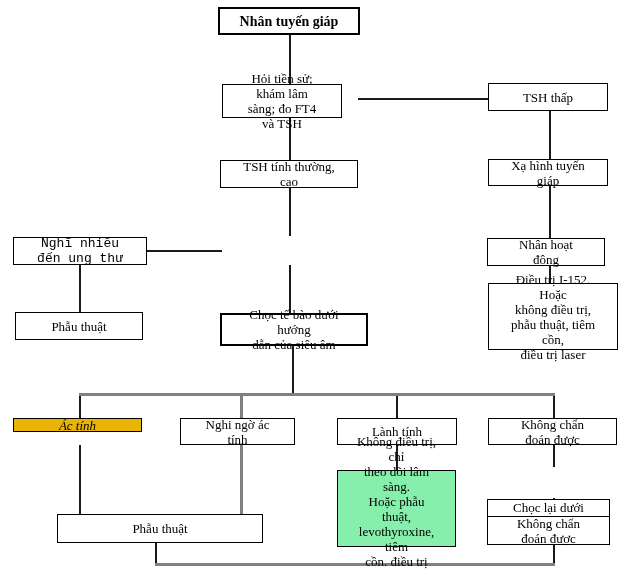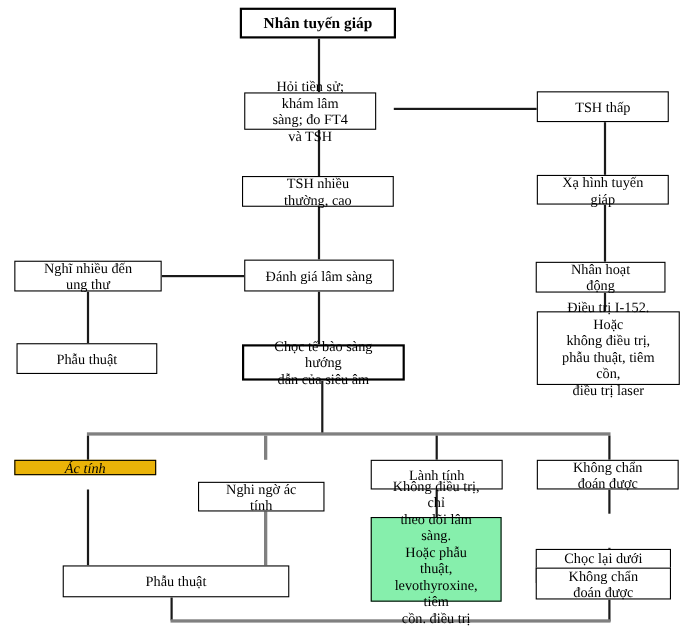--- a/index.html
+++ b/index.html
@@ -64,34 +64,33 @@
     <div class="line" style="left: 396px; top: 445px; width: 2px; height: 25px; background: rgb(26, 26, 26);"></div>
     <div class="line" style="left: 553px; top: 445px; width: 2px; height: 22px; background: rgb(26, 26, 26);"></div>
     <div class="line" style="left: 553px; top: 498px; width: 2px; height: 18px; background: rgb(26, 26, 26);"></div>
     <div class="line" style="left: 553px; top: 545px; width: 2px; height: 20px; background: rgb(26, 26, 26);"></div>
     <div class="line" style="left: 155px; top: 543px; width: 2px; height: 21px; background: rgb(26, 26, 26);"></div>
     <div class="line" style="left: 155px; top: 563px; width: 400px; height: 3px; background: rgb(128, 128, 128);"></div>
     <div class="node bold" style="left: 218px; top: 7px; width: 142px; height: 28px; border-width: 2px; border-color: rgb(0, 0, 0); background: rgb(255, 255, 255); color: rgb(0, 0, 0);">Nhân tuyến giáp</div>
     <div class="node" style="left: 222px; top: 84px; width: 120px; height: 34px; border-width: 1px; border-color: rgb(0, 0, 0); background: rgb(255, 255, 255); color: rgb(0, 0, 0);">Hỏi tiền sử; khám lâm
 sàng; đo FT4 và TSH</div>
     <div class="node" style="left: 488px; top: 83px; width: 120px; height: 28px; border-width: 1px; border-color: rgb(0, 0, 0); background: rgb(255, 255, 255); color: rgb(0, 0, 0);">TSH thấp</div>
-    <div class="node" style="left: 220px; top: 160px; width: 138px; height: 28px; border-width: 1px; border-color: rgb(0, 0, 0); background: rgb(255, 255, 255); color: rgb(0, 0, 0);">TSH  nhiều thường, cao</div>
+    <div class="node" style="left: 220px; top: 160px; width: 138px; height: 28px; border-width: 1px; border-color: rgb(0, 0, 0); background: rgb(255, 255, 255); color: rgb(0, 0, 0);">TSH  tính thường, cao</div>
     <div class="node" style="left: 488px; top: 159px; width: 120px; height: 27px; border-width: 1px; border-color: rgb(0, 0, 0); background: rgb(255, 255, 255); color: rgb(0, 0, 0);">Xạ hình tuyến giáp</div>
-    <div class="node" style="left: 13px; top: 237px; width: 134px; height: 28px; border-width: 1px; border-color: rgb(0, 0, 0); background: rgb(255, 255, 255); color: rgb(0, 0, 0);">Nghĩ nhiều đến ung thư</div>
-    <div class="node" style="left: 222px; top: 236px; width: 136px; height: 29px; border-width: 1px; border-color: rgb(0, 0, 0); background: rgb(255, 255, 255); color: rgb(0, 0, 0);">Đánh giá lâm sàng</div>
+    <div class="node" style="left: 13px; top: 237px; width: 134px; height: 28px; border-width: 1px; border-color: rgb(0, 0, 0); background: rgb(255, 255, 255); color: rgb(0, 0, 0); font-family: Liberation Mono, monospace;">Nghĩ nhiều đến ung thư</div>
     <div class="node" style="left: 487px; top: 238px; width: 118px; height: 28px; border-width: 1px; border-color: rgb(0, 0, 0); background: rgb(255, 255, 255); color: rgb(0, 0, 0);">Nhân  hoạt động</div>
     <div class="node" style="left: 15px; top: 312px; width: 128px; height: 28px; border-width: 1px; border-color: rgb(0, 0, 0); background: rgb(255, 255, 255); color: rgb(0, 0, 0);">Phẫu thuật</div>
-    <div class="node" style="left: 220px; top: 313px; width: 148px; height: 33px; border-width: 2px; border-color: rgb(0, 0, 0); background: rgb(255, 255, 255); color: rgb(0, 0, 0);">Chọc tế bào sàng hướng
+    <div class="node" style="left: 220px; top: 313px; width: 148px; height: 33px; border-width: 2px; border-color: rgb(0, 0, 0); background: rgb(255, 255, 255); color: rgb(0, 0, 0);">Chọc tế bào dưới hướng
 dẫn của siêu âm</div>
     <div class="node" style="left: 488px; top: 283px; width: 130px; height: 67px; border-width: 1px; border-color: rgb(0, 0, 0); background: rgb(255, 255, 255); color: rgb(0, 0, 0);">Điều trị I-152. Hoặc
 không điều trị,
 phẫu thuật, tiêm cồn,
 điều trị laser</div>
     <div class="node" style="left: 13px; top: 418px; width: 129px; height: 14px; border-width: 1px; border-color: rgb(0, 0, 0); background: #eab308; color: rgb(0, 0, 0); font-style: italic;">Ác tính</div>
-    <div class="node" style="left: 180px; top: 418px; width: 115px; height: 27px; border-width: 1px; border-color: rgb(0, 0, 0); background: rgb(255, 255, 255); color: rgb(0, 0, 0); margin-top: 20px;">Nghi ngờ ác tính</div>
+    <div class="node" style="left: 180px; top: 418px; width: 115px; height: 27px; border-width: 1px; border-color: rgb(0, 0, 0); background: rgb(255, 255, 255); color: rgb(0, 0, 0);">Nghi ngờ ác tính</div>
     <div class="node" style="left: 337px; top: 418px; width: 120px; height: 27px; border-width: 1px; border-color: rgb(0, 0, 0); background: rgb(255, 255, 255); color: rgb(0, 0, 0);">Lành tính</div>
     <div class="node" style="left: 488px; top: 418px; width: 129px; height: 27px; border-width: 1px; border-color: rgb(0, 0, 0); background: rgb(255, 255, 255); color: rgb(0, 0, 0);">Không chẩn đoán được</div>
     <div class="node" style="left: 337px; top: 470px; width: 119px; height: 77px; border-width: 1px; border-color: rgb(0, 0, 0); background: #86efac; color: rgb(0, 0, 0);">Không điều trị, chỉ
 theo dõi lâm sàng.
 Hoặc phẫu thuật,
 levothyroxine, tiêm
 cồn. điều trị laser</div>
     <div class="node" style="left: 487px; top: 467px; width: 123px; height: 31px; border-width: 1px; border-color: rgb(0, 0, 0); background: rgb(255, 255, 255); color: rgb(0, 0, 0); margin-top: 32px;">Chọc lại dưới siêu âm</div>
     <div class="node" style="left: 487px; top: 516px; width: 123px; height: 29px; border-width: 1px; border-color: rgb(0, 0, 0); background: rgb(255, 255, 255); color: rgb(0, 0, 0);">Không chẩn đoán được</div>
     <div class="node" style="left: 57px; top: 514px; width: 206px; height: 29px; border-width: 1px; border-color: rgb(0, 0, 0); background: rgb(255, 255, 255); color: rgb(0, 0, 0);">Phẫu thuật</div>

